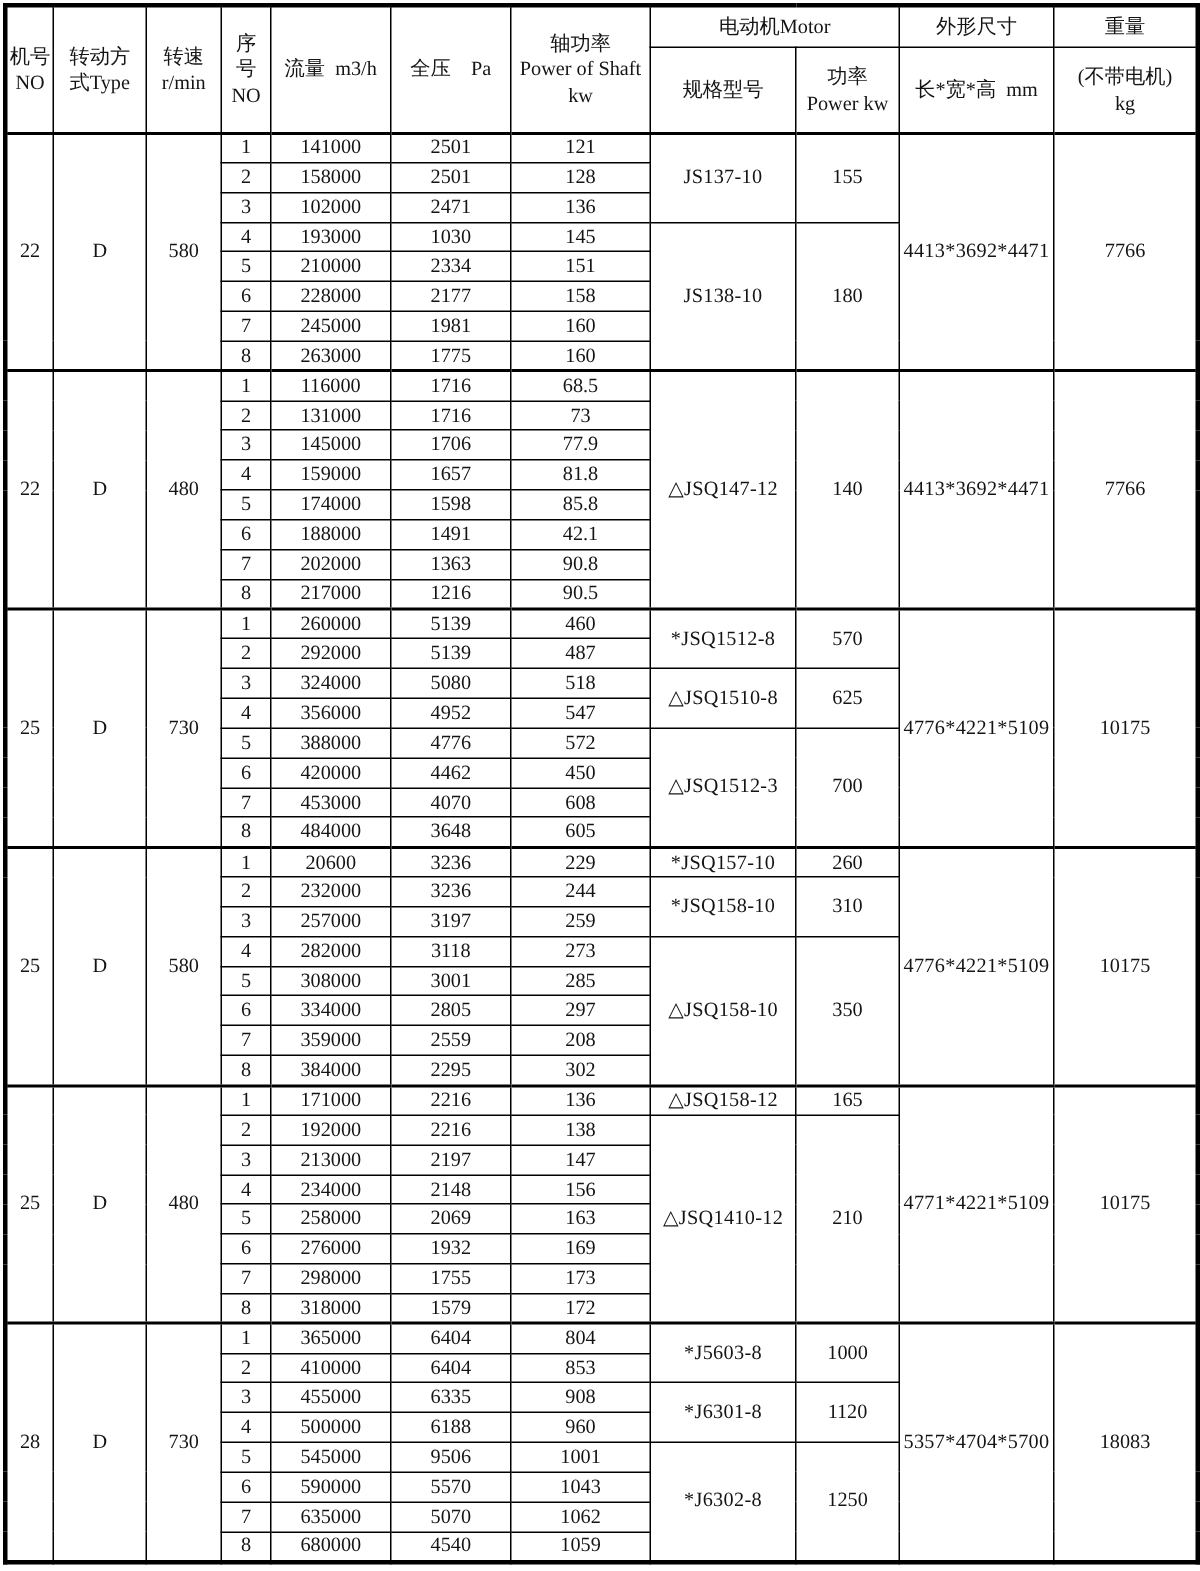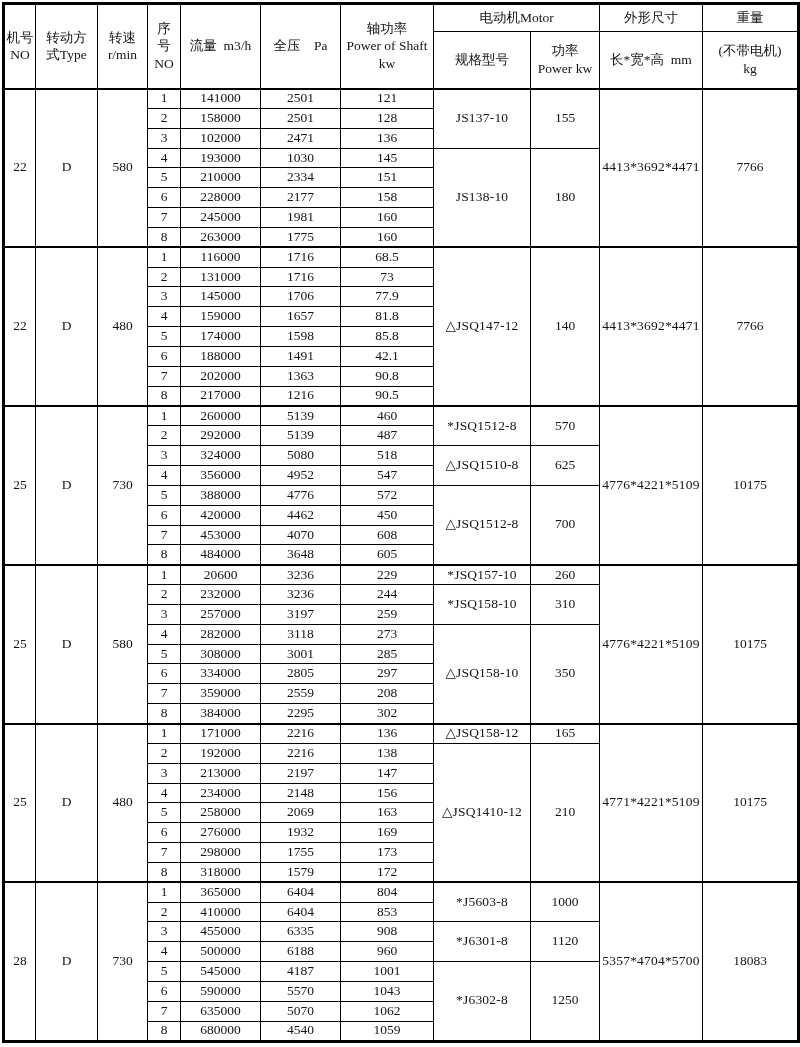--- a/index.html
+++ b/index.html
@@ -225,21 +225,21 @@
           <td class="seq-cell">4</td>
           <td class="flow-cell">356000</td>
           <td class="pressure-cell">4952</td>
           <td class="shaft-power-cell">547</td>
         </tr>
         <tr>
           <td class="seq-cell">5</td>
           <td class="flow-cell">388000</td>
           <td class="pressure-cell">4776</td>
           <td class="shaft-power-cell">572</td>
-          <td class="motor-model-cell" rowspan="4">△JSQ1512-8</td>
+          <td class="motor-model-cell" rowspan="4">△JSQ1512-3</td>
           <td class="motor-power-cell" rowspan="4">700</td>
         </tr>
         <tr>
           <td class="seq-cell">6</td>
           <td class="flow-cell">420000</td>
           <td class="pressure-cell">4462</td>
           <td class="shaft-power-cell">450</td>
         </tr>
         <tr>
           <td class="seq-cell">7</td>
@@ -398,21 +398,21 @@
         </tr>
         <tr>
           <td class="seq-cell">4</td>
           <td class="flow-cell">500000</td>
           <td class="pressure-cell">6188</td>
           <td class="shaft-power-cell">960</td>
         </tr>
         <tr>
           <td class="seq-cell">5</td>
           <td class="flow-cell">545000</td>
-          <td class="pressure-cell">4187</td>
+          <td class="pressure-cell">9506</td>
           <td class="shaft-power-cell">1001</td>
           <td class="motor-model-cell" rowspan="4">*J6302-8</td>
           <td class="motor-power-cell" rowspan="4">1250</td>
         </tr>
         <tr>
           <td class="seq-cell">6</td>
           <td class="flow-cell">590000</td>
           <td class="pressure-cell">5570</td>
           <td class="shaft-power-cell">1043</td>
         </tr>

